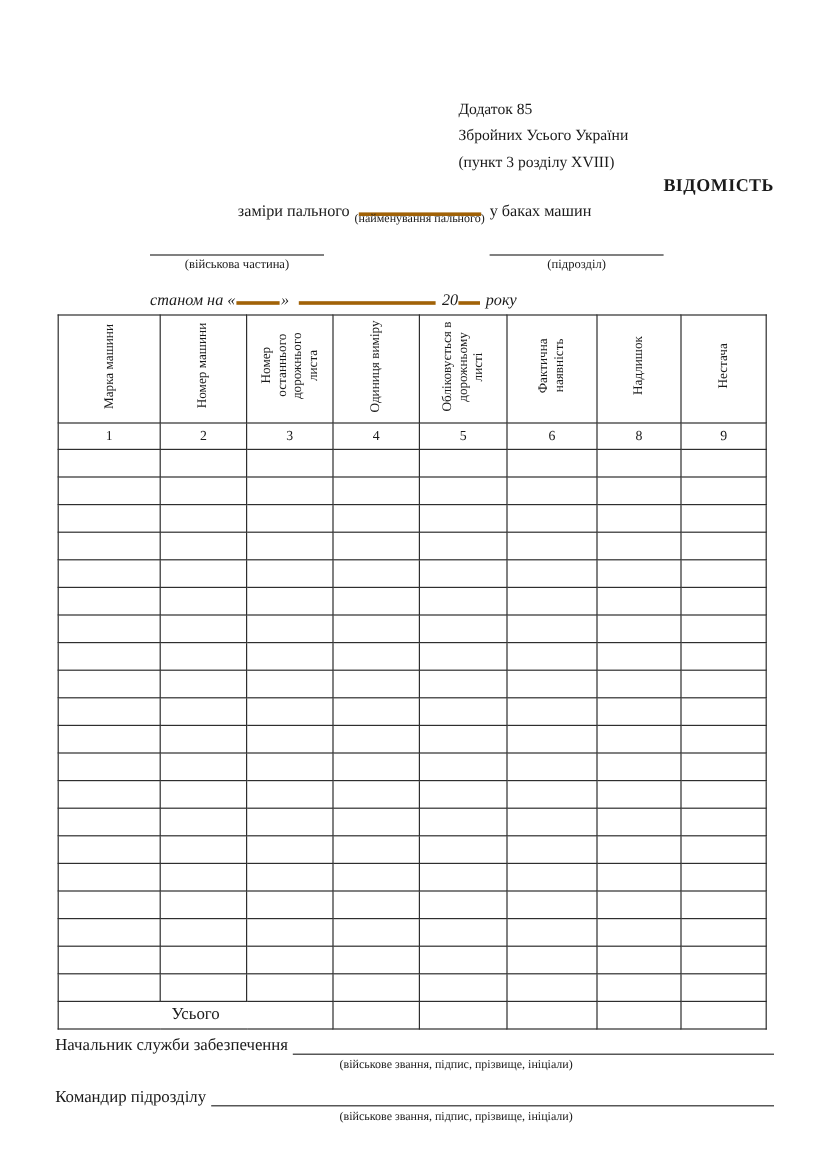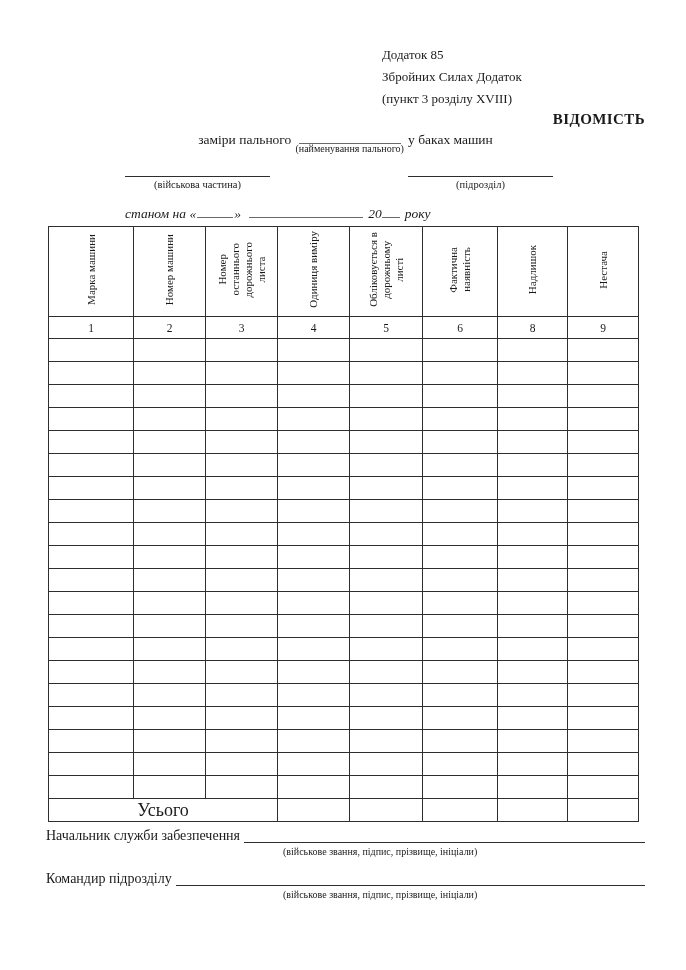--- a/index.html
+++ b/index.html
@@ -7,30 +7,31 @@
   body {
     width: 686px; height: 970px;
     font-family: "Liberation Serif", "DejaVu Serif", serif;
     color: #1a1a1a;
     position: relative;
     overflow: hidden;
   }
   .page {
     width: 686px; height: 896px;
     padding: 44px 41px 0 46px;
+    margin-top: 36px;
   }
   
   .appendix { margin-left: 336px; font-size: 13px; line-height: 22px; }
   
   .title { text-align: right; font-weight: bold; font-size: 15px; line-height: 16px; margin-top: 1px; letter-spacing: 0.4px; }
   
   .subtitle { text-align: center; font-size: 13.5px; line-height: 16px; margin-top: 4px; white-space: nowrap; }
   .blank {
     display: inline-block;
-    border-bottom: 1px solid #a16207;
+    border-bottom: 3px solid #a16207;
     position: relative;
     vertical-align: baseline;
     height: 13px;
   }
   .blank .blank-caption {
     position: absolute; top: 100%; left: 50%;
     transform: translateX(-50%);
     font-size: 10px; line-height: 12px; white-space: nowrap; color: #1a1a1a;
   }
   .blank-fuel { width: 102px; margin: 0 4px; }
@@ -64,36 +65,36 @@
     display: inline-block;
     writing-mode: vertical-rl;
     transform: rotate(180deg);
     white-space: pre-line;
     font-size: 11px;
     line-height: 13px;
     max-height: 86px;
   }
   tr.num-row td { height: 22px; font-size: 11.5px; line-height: 12px; }
   tr.data-row td { height: 23px; }
-  tr.totals-row td { height: 23px; font-size: 18px; }
+  tr.totals-row td { height: 23px; font-size: 14px; }
   
   .sig-row { display: flex; align-items: center; margin-top: 5px; }
   .sig-row .sig-label { font-size: 14px; line-height: 17px; white-space: nowrap; }
   .sig-row .sig-line { flex: 1 1 auto; border-bottom: 1px solid #2e2e2e; height: 15px; margin-left: 4px; }
   .sig-caption { font-size: 10px; line-height: 12px; margin-top: 2px; padding-left: 237px; }
   .sig-row.second { margin-top: 12px; }
 </style>
 </head>
 <body>
 
 <div class="page">
 
   <div class="appendix">
     <div>Додаток 85</div>
-    <div>Збройних Силах Додаток</div>
+    <div>Збройних Усього України</div>
     <div>(пункт 3 розділу XVIII)</div>
   </div>
 
   <div class="title">ВІДОМІСТЬ</div>
 
   <div class="subtitle">
     <span>заміри пального</span>
     <span class="blank blank-fuel"><span class="blank-caption">(найменування пального)</span></span>
     <span>у баках машин</span>
   </div>

